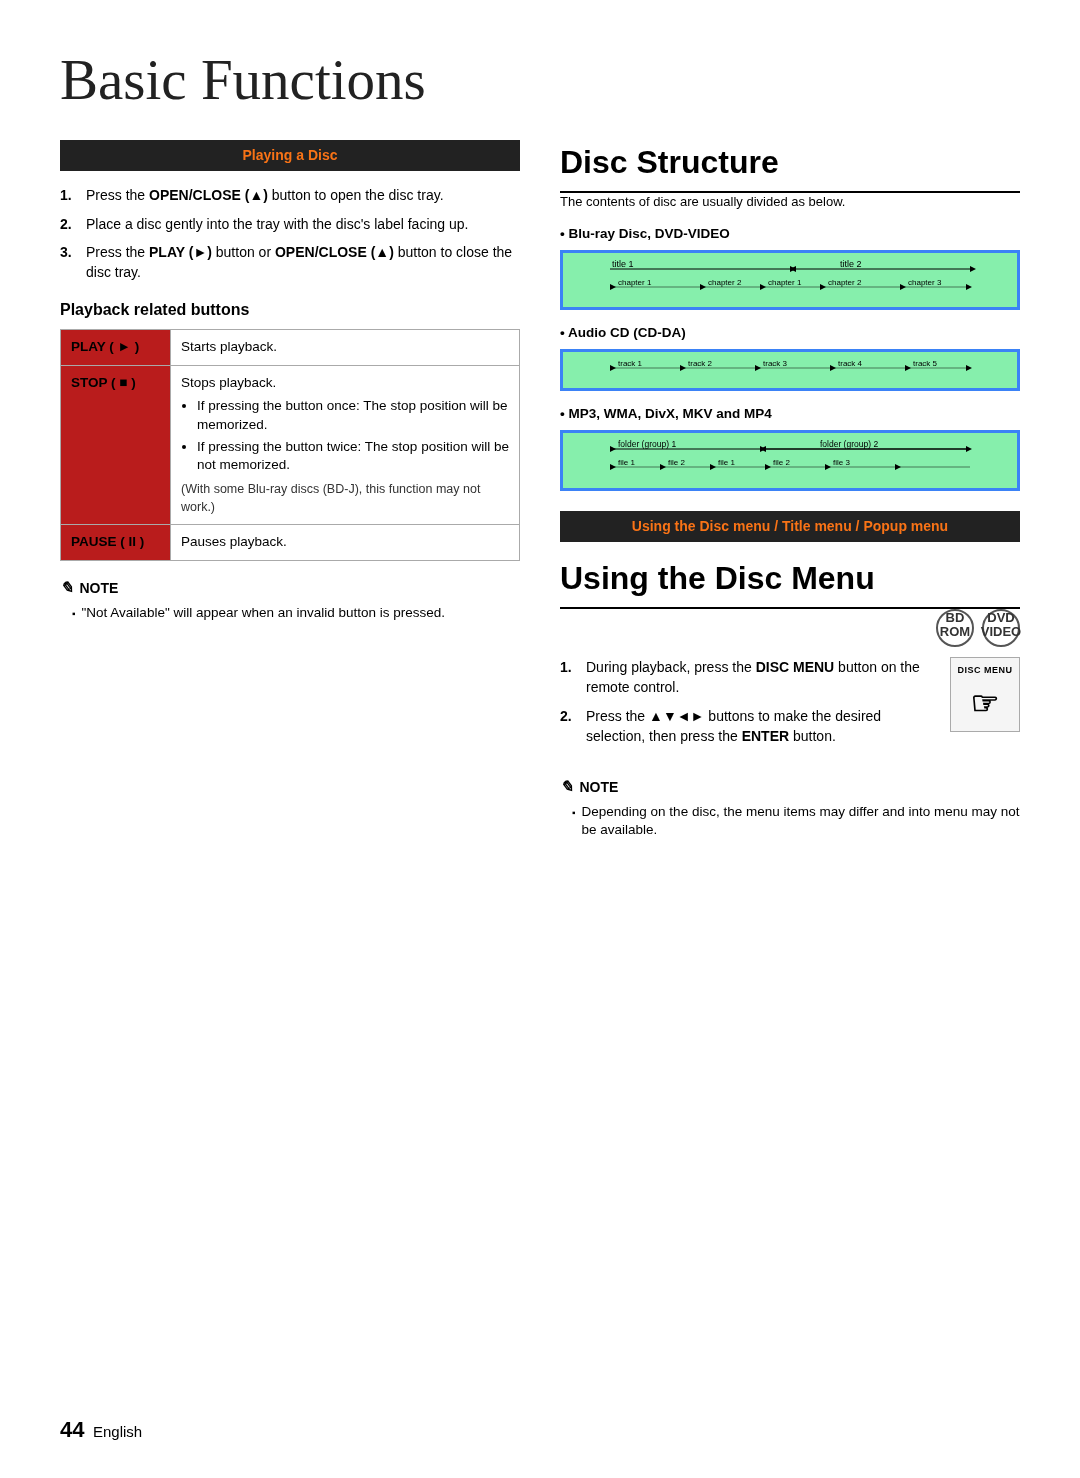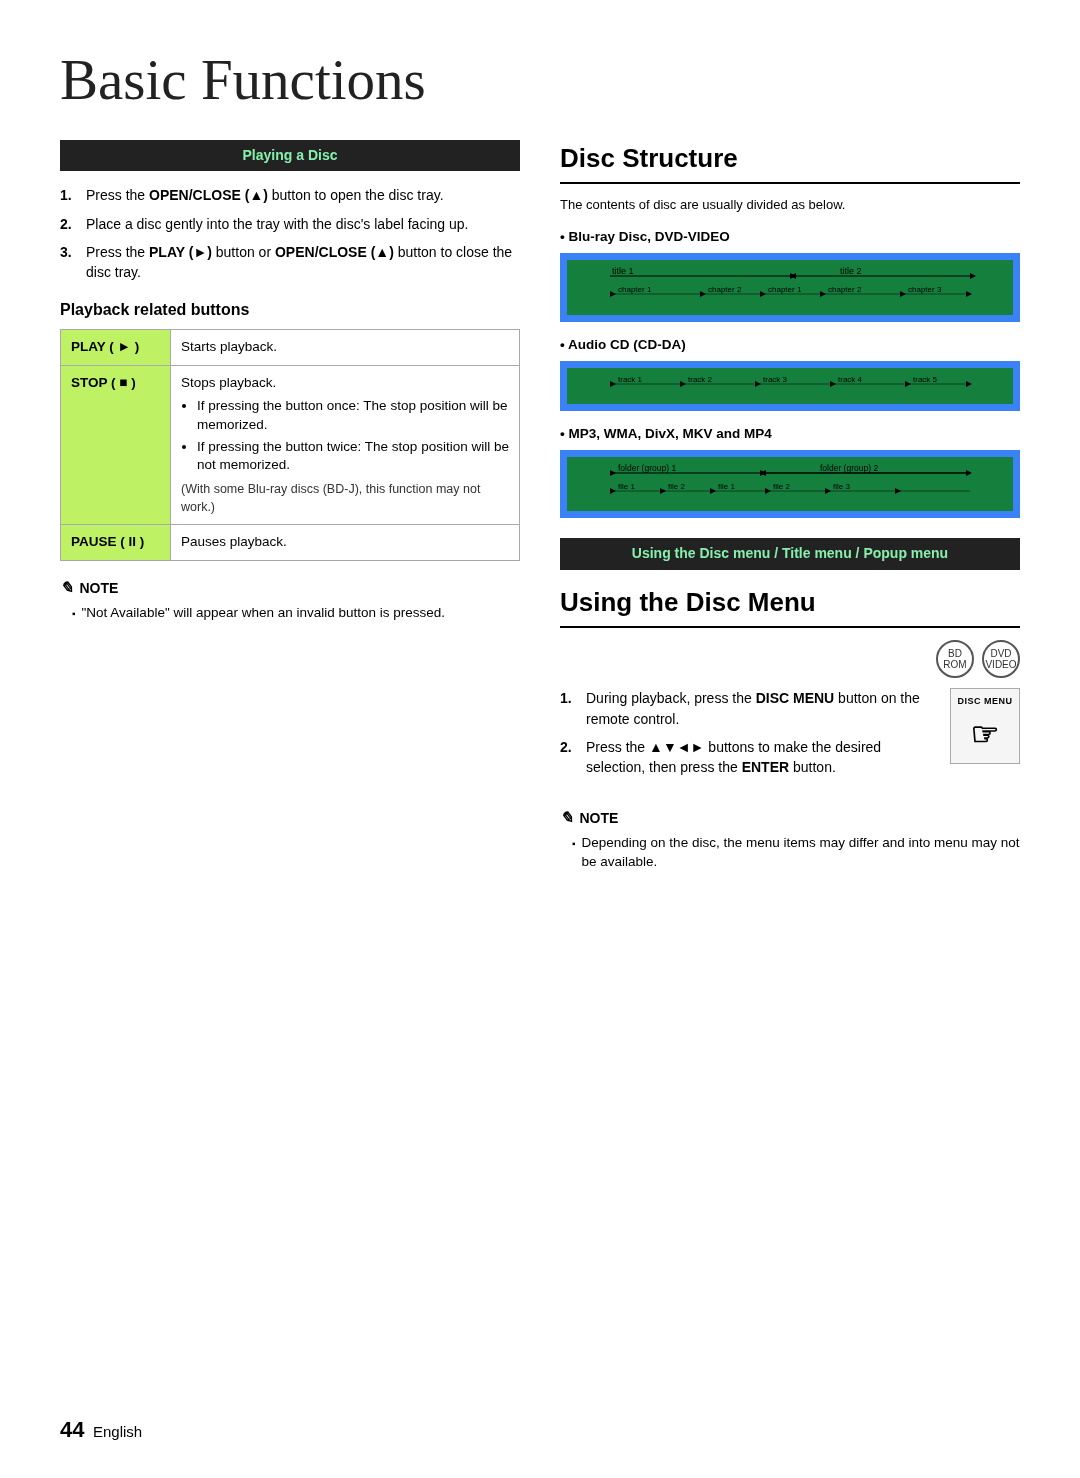--- a/index.html
+++ b/index.html
@@ -36,35 +36,35 @@
     }
 
     .right-col {
       flex: 1;
       min-width: 0;
     }
 
     
     .section-banner {
       background: #222;
-      color: #86efac;
+      color: #f97316;
       text-align: center;
       padding: 6px 12px;
       font-size: 14px;
       font-weight: bold;
       margin-bottom: 14px;
     }
 
     
     .section-heading {
-      font-size: 26px;
+      font-size: 32px;
       font-weight: bold;
       border-bottom: 2px solid #000;
       padding-bottom: 6px;
-      margin-bottom: 12px;
+      margin-bottom: 0;
     }
 
     
     .sub-heading {
       font-size: 16px;
       font-weight: bold;
       margin-bottom: 8px;
       margin-top: 16px;
     }
 
@@ -95,21 +95,21 @@
     }
     .playback-table td {
       border: 1px solid #aaa;
       padding: 8px 10px;
       vertical-align: top;
     }
     .playback-table td:first-child {
       font-weight: normal;
       white-space: nowrap;
       width: 110px;
-      background: #bef264;
+      background: #b91c1c;
     }
     .playback-table .stop-cell ul {
       list-style: disc;
       padding-left: 16px;
       margin: 4px 0;
     }
     .playback-table .stop-cell ul li {
       margin-bottom: 3px;
     }
     .stop-note {
@@ -164,42 +164,41 @@
     }
     .disc-type-label::before {
       content: "• ";
     }
 
     
     .timeline-container {
       font-size: 11px;
       font-family: Arial, sans-serif;
       margin-bottom: 8px;
-      border: 7px solid #3b82f6;
+      border: 3px solid #3b82f6;
       padding: 6px 8px;
-      background: #15803d;
+      background: #86efac;
     }
 
     
     .disc-icons {
       display: flex;
       justify-content: flex-end;
       gap: 8px;
       margin-bottom: 10px;
     }
     .disc-icon-badge {
       width: 38px;
       height: 38px;
       border: 2px solid #555;
       border-radius: 50%;
       display: flex;
-      align-items: center;
       justify-content: center;
-      font-size: 10px;
-      font-weight: normal;
+      font-size: 13px;
+      font-weight: bold;
       text-align: center;
       line-height: 1.1;
       color: #333;
     }
 
     .disc-menu-area {
       display: flex;
       gap: 16px;
       align-items: flex-start;
     }

